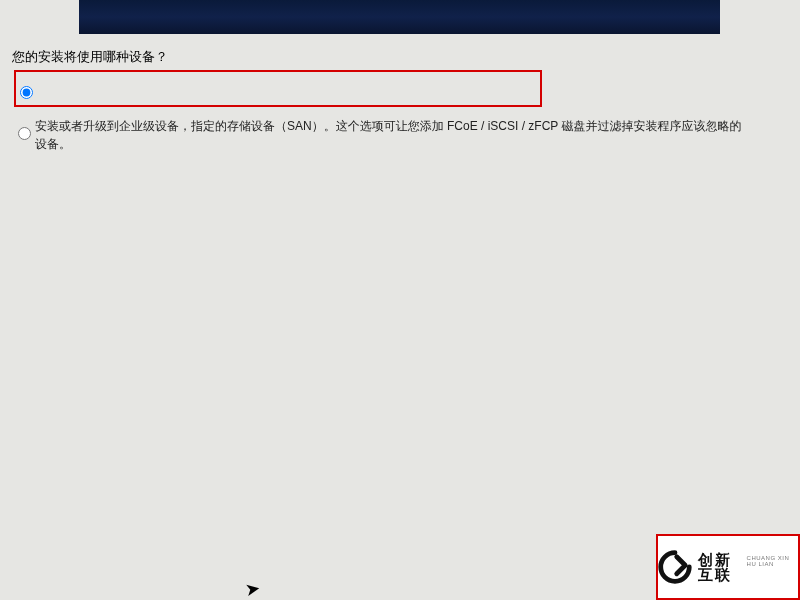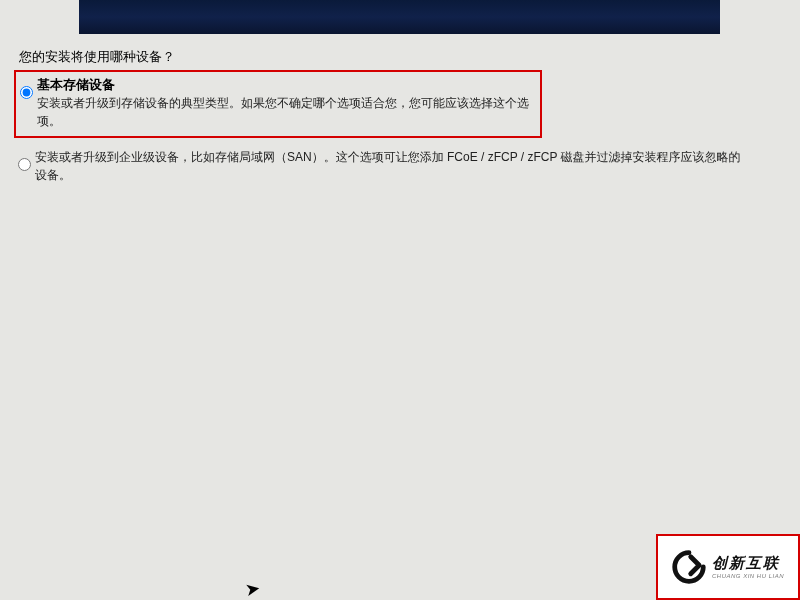--- a/index.html
+++ b/index.html
@@ -15,21 +15,21 @@
     position: absolute;
     top: 0;
     left: 79px;
     width: 641px;
     height: 34px;
     background: linear-gradient(to bottom, #0a1a3a 0%, #10214a 50%, #0a1530 100%);
   }
   .question {
     position: absolute;
     top: 48px;
-    left: 19px;
+    left: 12px;
     font-size: 13px;
   }
   .options {
     position: absolute;
     top: 70px;
     left: 14px;
     width: 760px;
   }
   .option-block {
     display: flex;
@@ -103,46 +103,42 @@
     align-items: center;
     justify-content: center;
   }
   .logo-inner { display: flex; align-items: center; }
   .logo-mark {
     width: 34px; height: 34px;
     position: relative;
     margin-right: 6px;
   }
   .logo-mark svg { width: 34px; height: 34px; }
-  .logo-text { display: flex; flex-direction: column; line-height: 1; font-style: italic; }
+  .logo-text { display: flex; flex-direction: row; line-height: 1; }
   .logo-cn { font-size: 15px; font-weight: bold; letter-spacing: 2px; color: #111; }
   .logo-en { font-size: 6px; color: #7a7a7a; letter-spacing: 0.5px; margin-top: 3px; }
   input[type=radio] { width: 13px; height: 13px; }
 </style>
 </head>
 <body>
 
 <div class="banner"></div>
 
 <div class="question">您的安装将使用哪种设备？</div>
 
 <div class="options">
 
   <div class="option-block highlighted">
     <input type="radio" class="radio" name="storage" checked="" style="">
-    <div class="option-text">
-      <div class="opt-title">基本存储设备</div>
-      <div class="opt-desc">安装或者升级到存储设备的典型类型。如果您不确定哪个选项适合您，您可能应该选择这个选项。</div>
-    </div>
   </div>
 
   <div class="option-block" style="width:740px;">
     <input type="radio" class="radio" name="storage" style="">
     <div class="option-text">
-      <div class="opt-desc">安装或者升级到企业级设备，比如存储局域网（SAN）。这个选项可让您添加 FCoE / zFCP / zFCP 磁盘并过滤掉安装程序应该忽略的设备。</div>
+      <div class="opt-desc">安装或者升级到企业级设备，指定的存储设备（SAN）。这个选项可让您添加 FCoE / iSCSI / zFCP 磁盘并过滤掉安装程序应该忽略的设备。</div>
     </div>
   </div>
 
 </div>
 
 <div class="cursor">➤</div>
 
 <div class="footer-bar">
   <div class="btn btn-back">
     <span class="arrow">◀</span>

